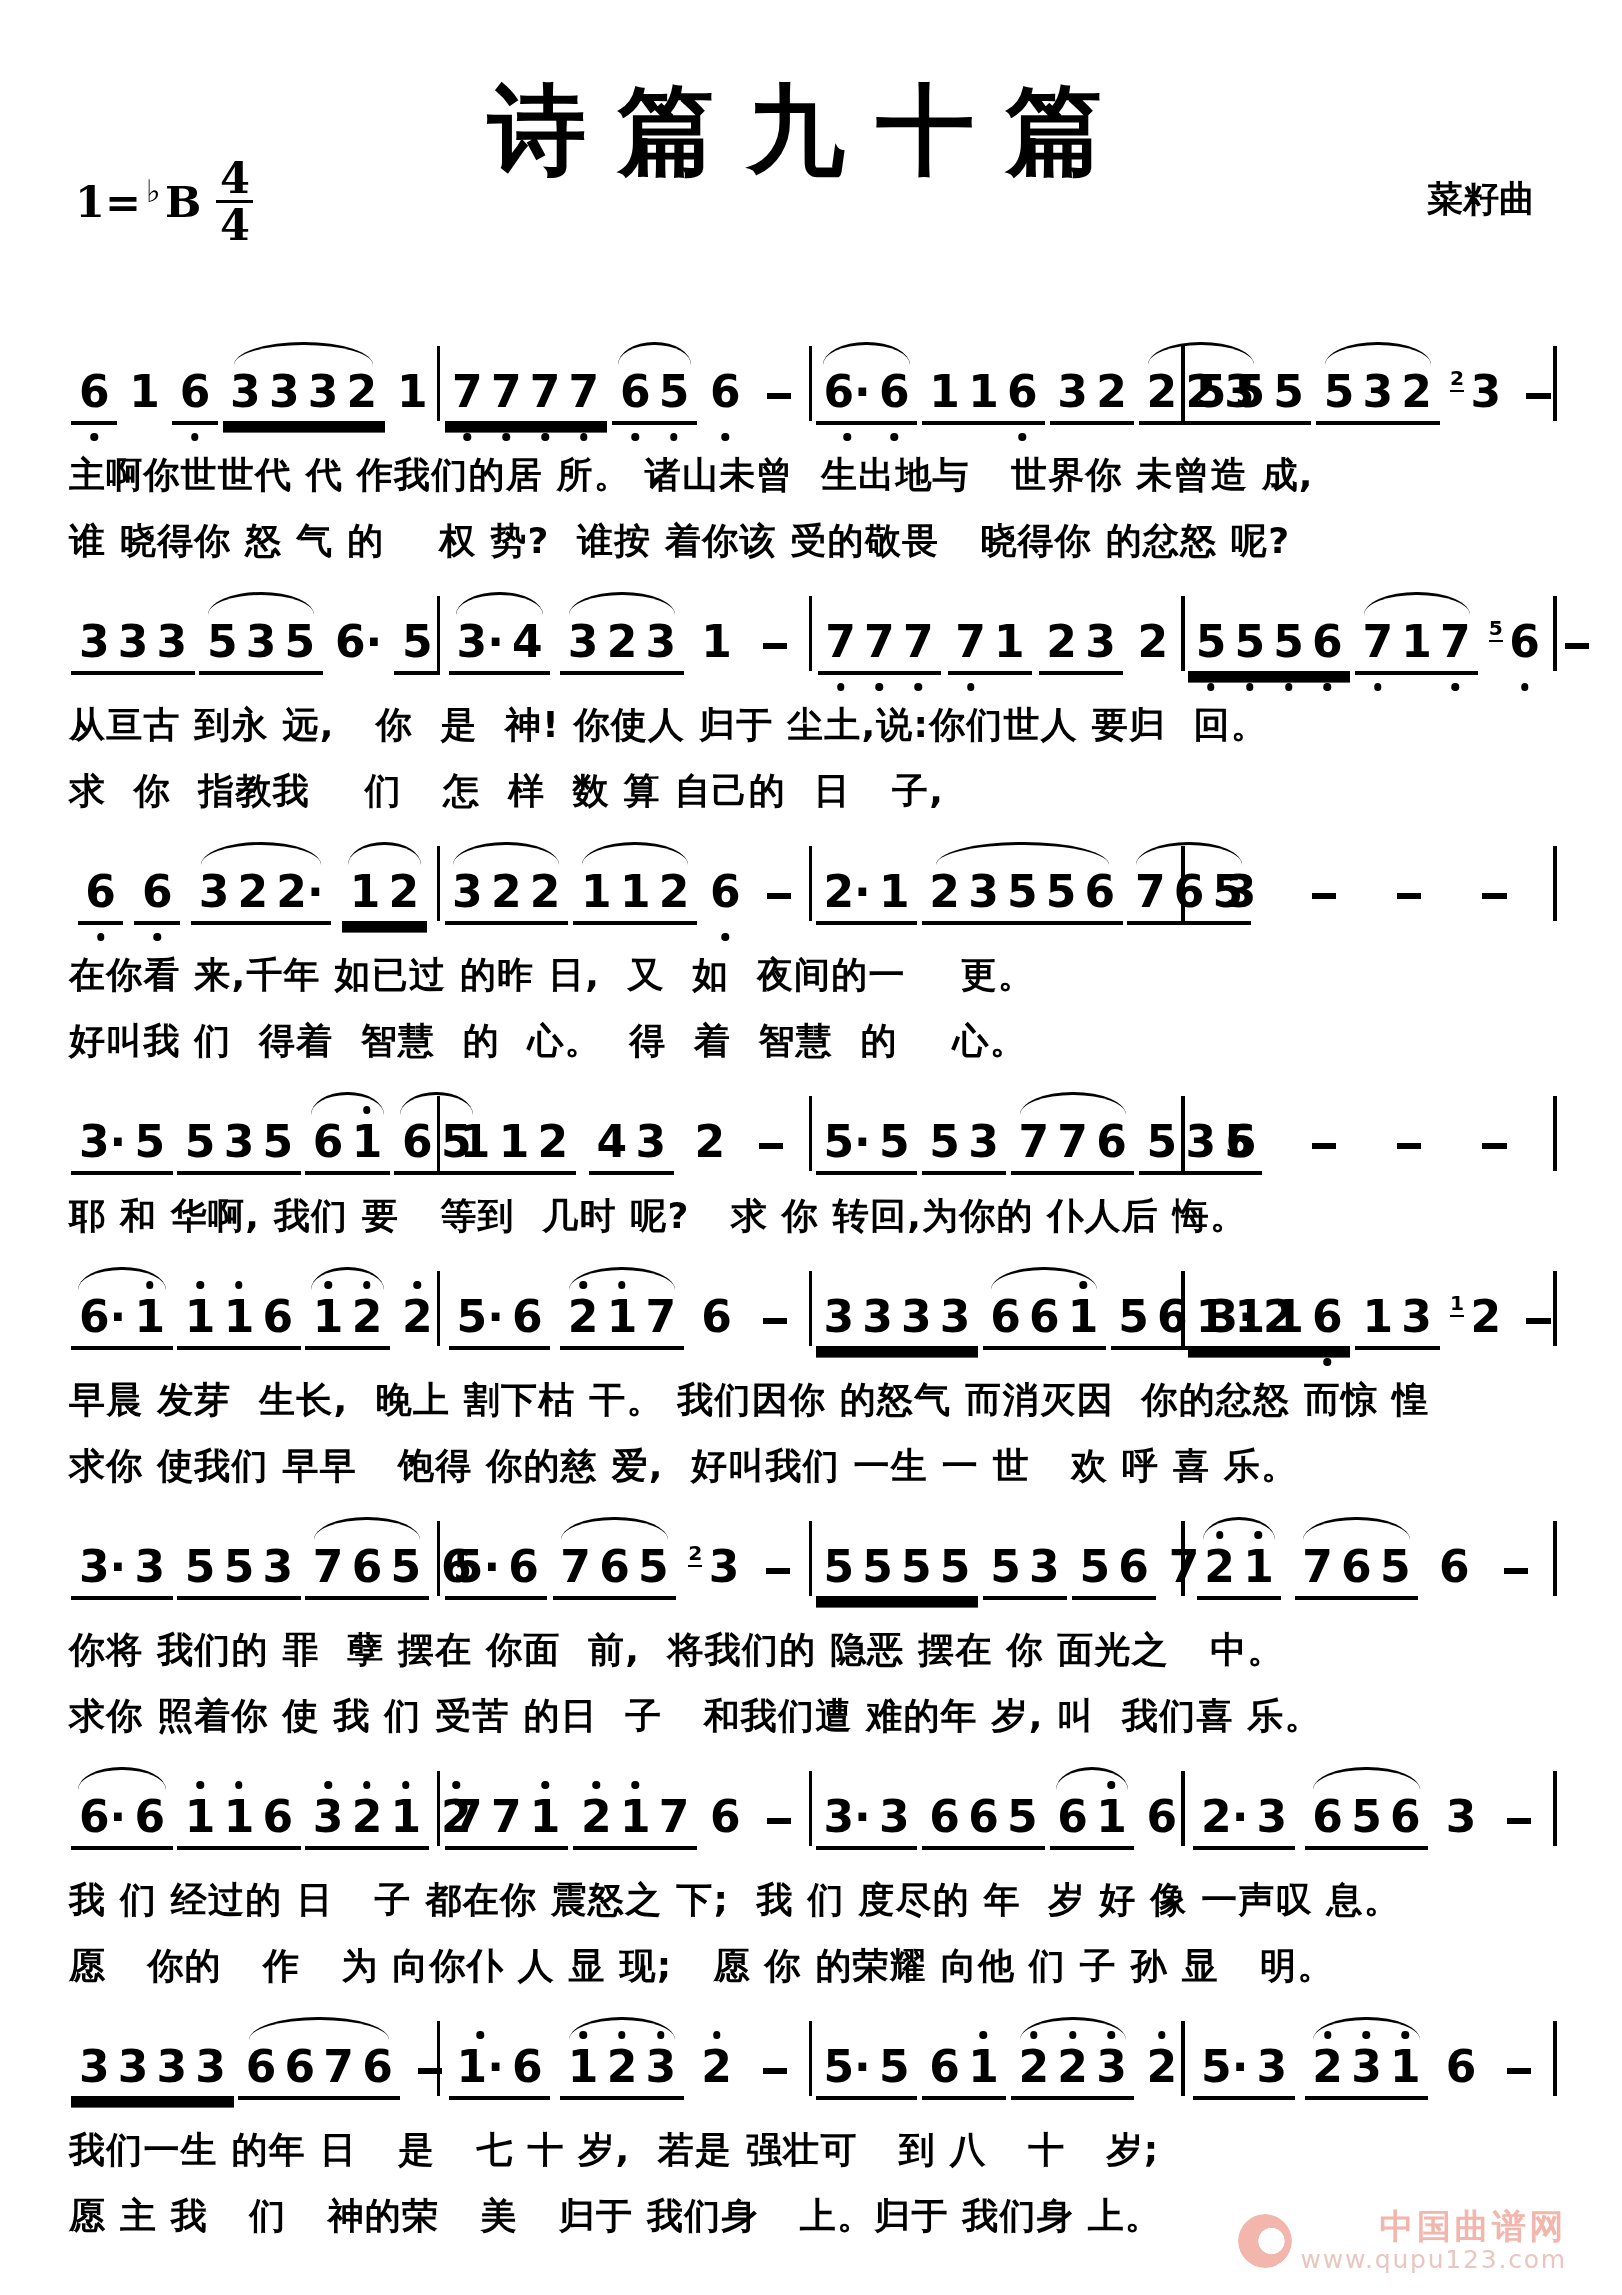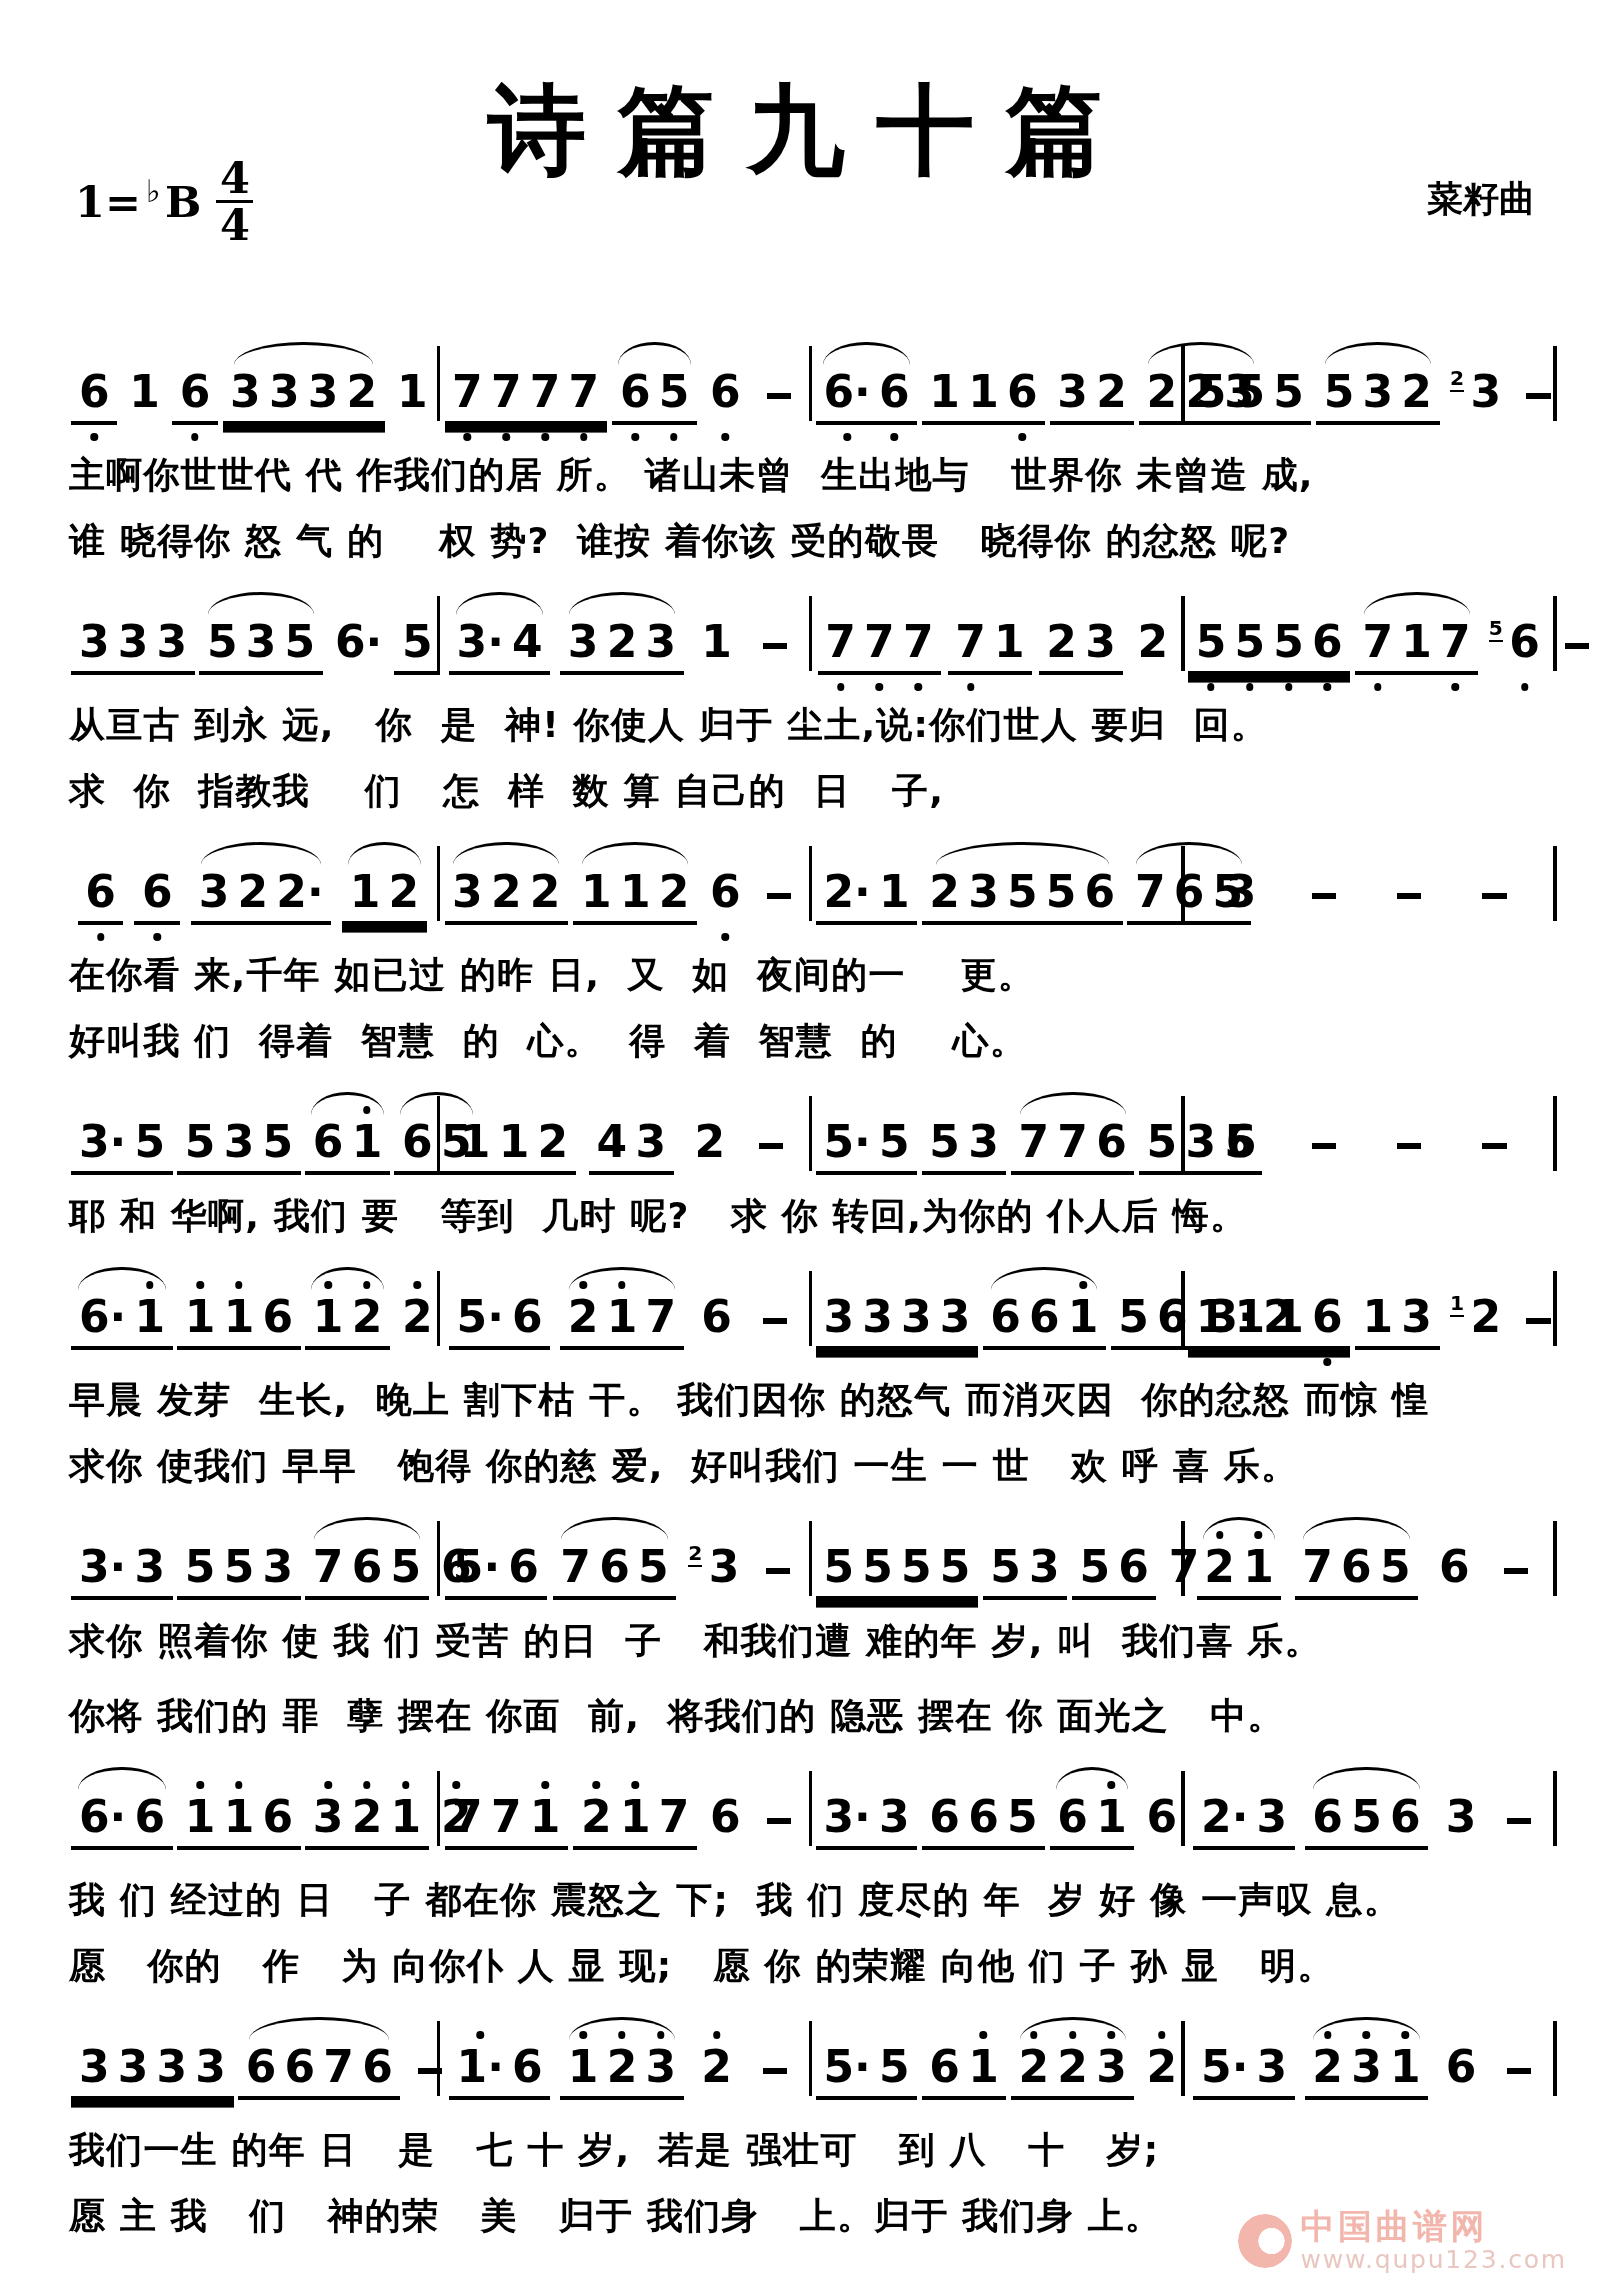--- a/index.html
+++ b/index.html
@@ -81,21 +81,21 @@
   }
   .wm-logo{
     position:relative;flex:none;width:54px;height:54px;border-radius:50%;
   }
   .wm-logo::before{
     content:'';position:absolute;inset:0;border-radius:50%;
     background:var(--wm,#f2b6ac);
     -webkit-mask:radial-gradient(circle at 62% 50%, transparent 30%, #000 31%);
             mask:radial-gradient(circle at 62% 50%, transparent 30%, #000 31%);
   }
-  .wm-text{display:flex;flex-direction:column;line-height:1.15;}
+  .wm-text{display:flex;flex-direction:column;line-height:1.15;align-items:flex-end;}
   .wm-site{
     font-size:34px;font-weight:700;letter-spacing:3.5px;
     color:var(--wm,#f2b6ac);
     font-family:"DejaVu Serif","Liberation Serif",serif;
   }
   .wm-url{font-size:25px;color:#e9c6c0;letter-spacing:1.8px;}
 </style>
 </head>
 <body>
 
@@ -600,22 +600,22 @@
             </span>
             <span class="group u0">
               <span class="note">6</span>
             </span>
             <span class="group u0">
               <span class="note dash"></span>
             </span>
           </div>
           <span class="bar"></span>
         </div>
+        <div class="lyric l1">你将 我们的 罪  孽 摆在 你面  前,  将我们的 隐恶 摆在 你 面光之   中。</div>
         <div class="lyric l2">求你 照着你 使 我 们 受苦 的日  子   和我们遭 难的年 岁, 叫  我们喜 乐。</div>
-        <div class="lyric l1">你将 我们的 罪  孽 摆在 你面  前,  将我们的 隐恶 摆在 你 面光之   中。</div>
       </div>
       <div class="system">
         <div class="notation">
           <div class="measure">
             <span class="group u1 s">
               <span class="note">6·</span>
               <span class="note">6</span>
             </span>
             <span class="group u1">
               <span class="note up">1</span>

